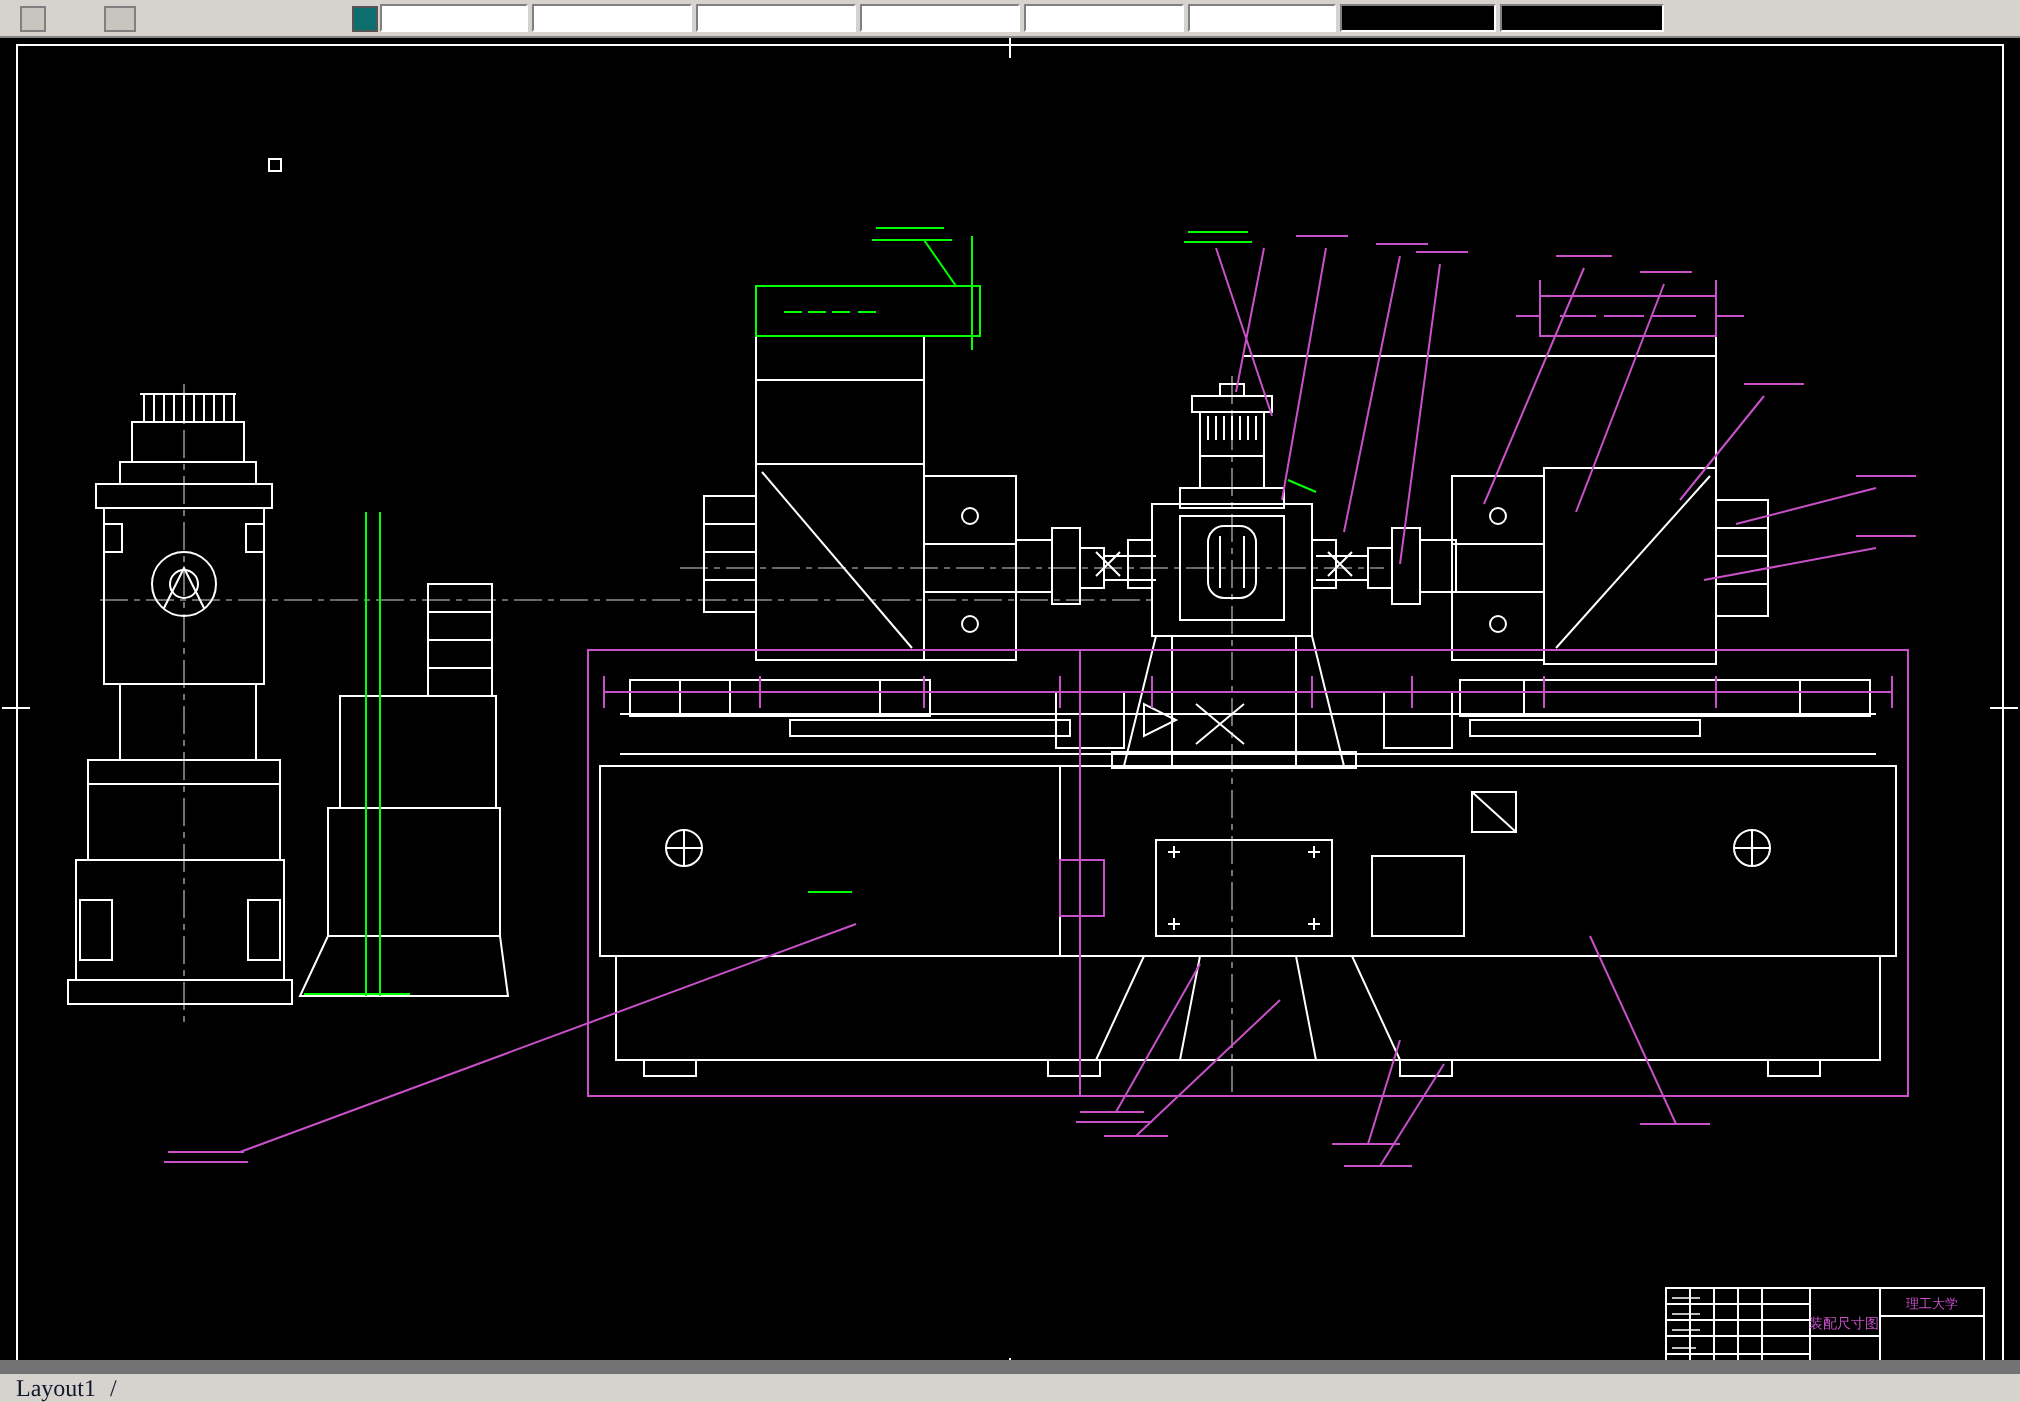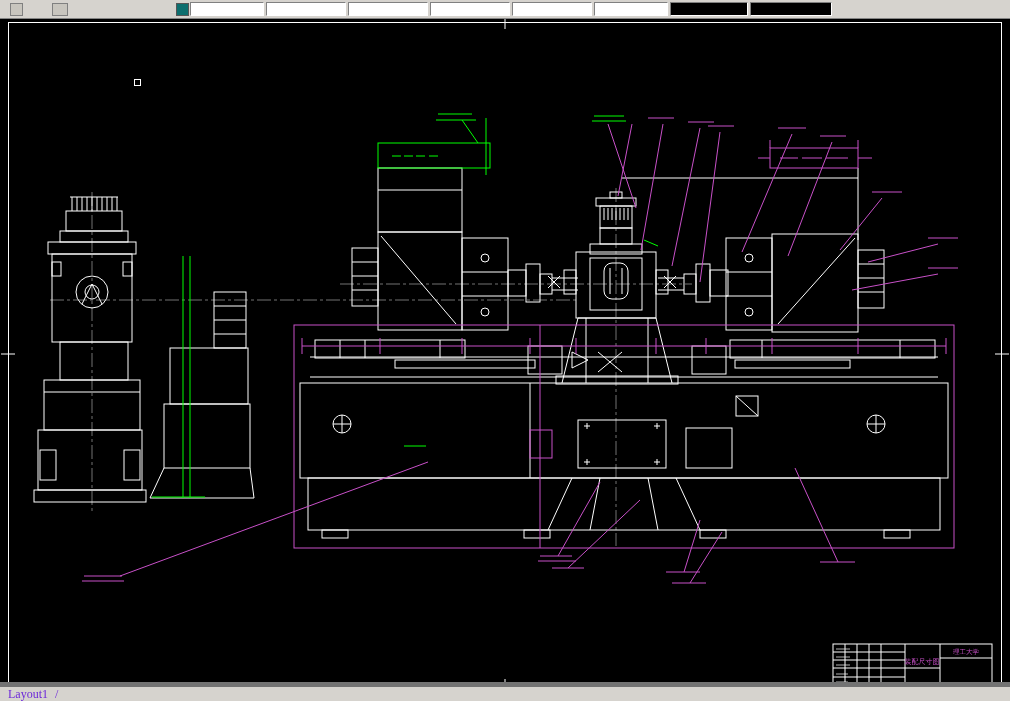--- a/index.html
+++ b/index.html
@@ -43,24 +43,24 @@
   svg .w{stroke:var(--geometry);fill:none;stroke-width:1;}
   svg .w-thin{stroke:var(--geometry);fill:none;stroke-width:.7;}
   svg .m{stroke:var(--dimension);fill:none;stroke-width:1;}
   svg .g{stroke:var(--highlight);fill:none;stroke-width:1;}
   svg .cl{stroke:#8f8f8f;fill:none;stroke-width:.8;stroke-dasharray:14 3 3 3;}
   svg text.mt{fill:var(--dimension);stroke:none;font-family:"Liberation Sans",sans-serif;}
   
   .statusbar{
     position:absolute;bottom:0;left:0;width:1010px;height:14px;
     background:var(--toolbar-bg);
-    border-top:5px solid #737373;
+    border-top:7px solid #737373;
     z-index:5;
     display:flex;align-items:center;
-    font-family:"Liberation Serif",serif;font-size:12px;color:#6d28d9;
+    font-family:"Liberation Serif",serif;font-size:12px;color:#0f172a;
   }
   .statusbar .tab{margin-left:8px;cursor:default;}
   .statusbar .sep{margin-left:7px;}
 </style>
 </head>
 <body>
 
 <div class="app">
 
   <div class="toolbar">

